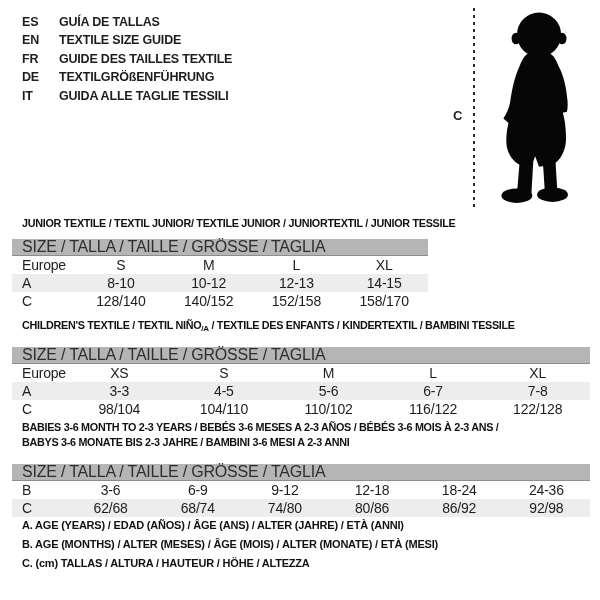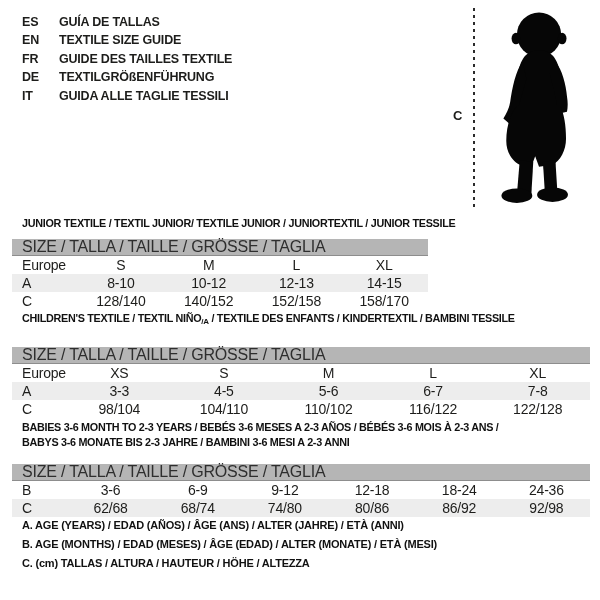--- a/index.html
+++ b/index.html
@@ -18,21 +18,21 @@
     background:repeating-linear-gradient(to bottom,#2b2b2b 0 3px,transparent 3px 7px);
   }
   .c-label{position:absolute;left:453px;top:108px;font-size:13px;font-weight:bold;}
   
   .tbl-title{
     position:absolute;left:22px;font-size:10.8px;font-weight:bold;letter-spacing:-0.3px;
     white-space:nowrap;color:#111;
   }
   .tbl-title .subscript{font-size:8px;vertical-align:-2px;}
   .title-1{top:217px;}
-  .title-2{top:312px;}
+  .title-2{top:319px;}
   .title-3{top:420px;line-height:15px;white-space:normal;width:560px;}
   
   .size-table{position:absolute;left:12px;}
   .size-table .size-bar{
     height:16px;background:#b5b5b5;border-bottom:1px solid #8d8d8d;
     font-size:16px;color:#2e2e2e;line-height:16px;padding-left:10px;letter-spacing:-0.2px;
   }
   .size-table table{
     border-collapse:collapse;table-layout:fixed;width:100%;
   }
@@ -188,17 +188,17 @@
           <td>80/86</td>
           <td>86/92</td>
           <td>92/98</td>
         </tr>
       </tbody>
     </table>
   </div>
 
   <div class="legend">
     <div class="legend-row">A. AGE (YEARS) / EDAD (AÑOS) / ÂGE (ANS) / ALTER (JAHRE) / ETÀ (ANNI)</div>
-    <div class="legend-row">B. AGE (MONTHS) / EDAD (MESES) / ÂGE (EDAD) / ALTER (MONATE) / ETÀ (MESI)</div>
+    <div class="legend-row">B. AGE (MONTHS) / ALTER (MESES) / ÂGE (MOIS) / ALTER (MONATE) / ETÀ (MESI)</div>
     <div class="legend-row">C. (cm) TALLAS / ALTURA / HAUTEUR / HÖHE / ALTEZZA</div>
   </div>
 
 </div>
 
 </body></html>

